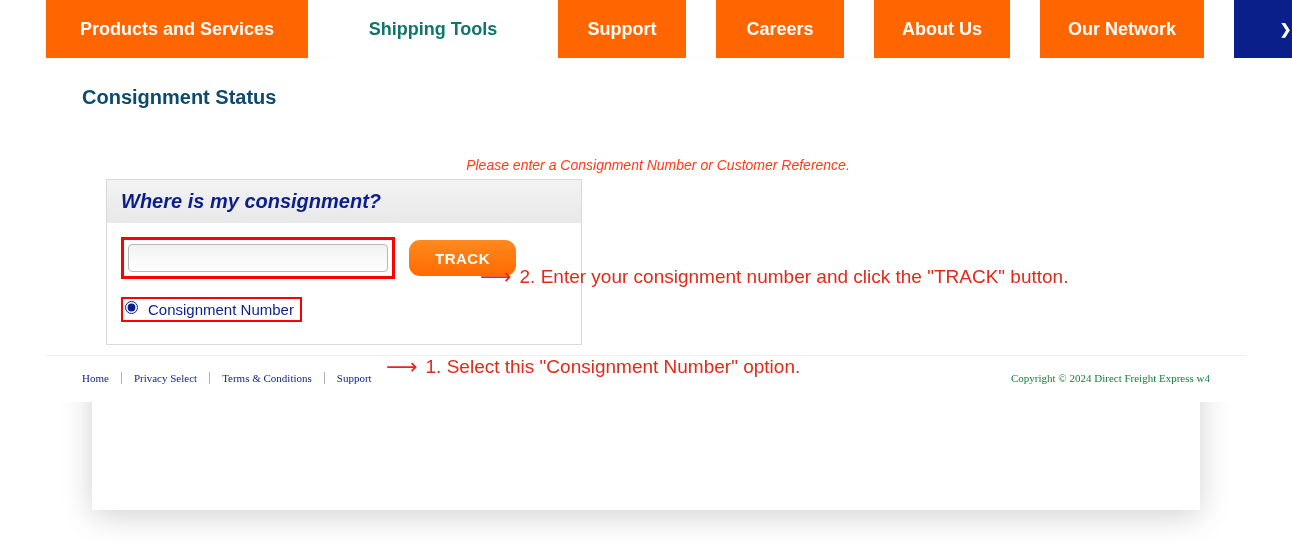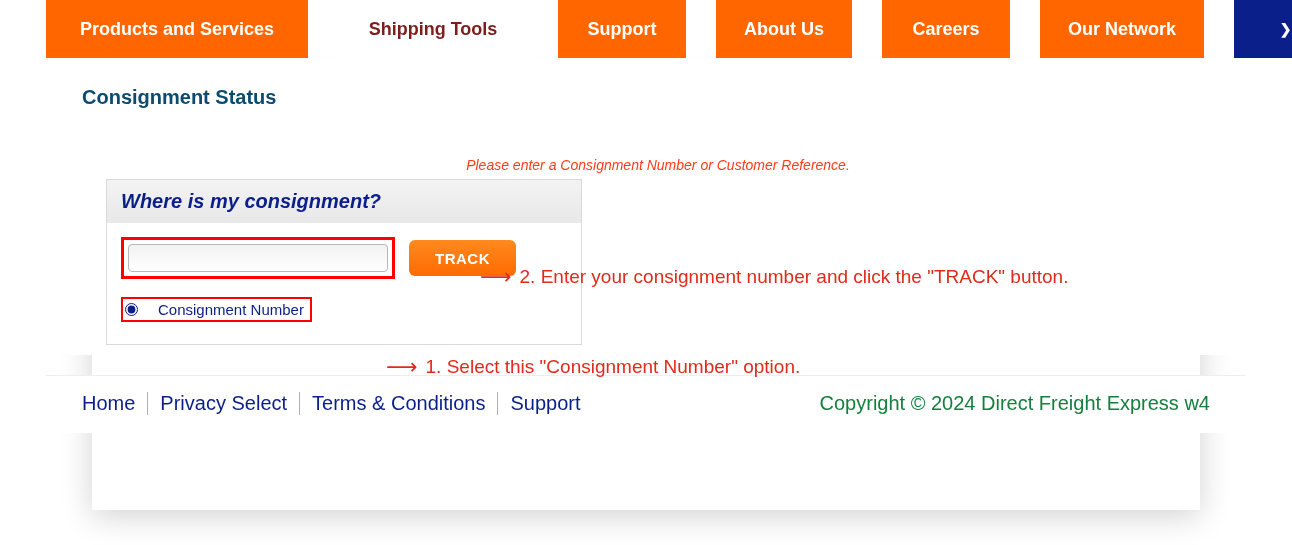--- a/index.html
+++ b/index.html
@@ -42,21 +42,21 @@
     font-weight: bold;
     font-size: 18px;
     color: #fff;
     background: #ff6600;
     border-right: 2px solid #fff;
     padding: 0 22px;
     cursor: pointer;
   }
   .nav-item.active {
     background: #fff;
-    color: #7f1d1d;
+    color: #0f766e;
   }
   .nav-item.login {
     background: #0b1f8a;
     color: #fff;
     padding: 0 28px 0 20px;
   }
   .nav-item.login .chevron {
     display: inline-block;
     margin-right: 10px;
     font-size: 14px;
@@ -128,39 +128,39 @@
     border: 1px solid #b8b8b8;
     border-radius: 4px;
     padding: 2px 6px;
     font-size: 14px;
     background: linear-gradient(#f2f2f2,#ffffff);
   }
   .track-button {
     background: linear-gradient(#ff8a1f, #ff6a00);
     color: #fff;
     border: none;
-    border-radius: 6px;
+    border-radius: 11px;
     height: 36px;
     padding: 0 26px;
     font-weight: bold;
     font-size: 15px;
     letter-spacing: 0.5px;
     cursor: pointer;
   }
   .radio-highlight {
     border: 2px solid #ff0000;
     padding: 2px 6px 2px 2px;
     display: inline-flex;
     align-items: center;
     margin-bottom: 4px;
   }
   .radio-row {
     display: flex;
-    align-items: center;
-    gap: 20px;
+    align-items: flex-start;
+    gap: 10px;
     color: #0b1f8a;
     font-size: 15px;
   }
   .radio-row input { accent-color: #0b1f8a; }
 
   
   .annotation {
     position: absolute;
     color: #e02a1a;
     font-size: 19px;
@@ -175,26 +175,26 @@
   }
   .anno-1 { top: 356px; left: 340px; }
   .anno-2 { top: 266px; left: 434px; }
 
   
   .footer {
     display: flex;
     justify-content: space-between;
     align-items: center;
     padding: 16px 36px 18px 36px;
-    font-size: 20px;
+    font-size: 11px;
     border-top: 1px solid #eee;
-    margin-top: 20px;
     background: #fff;
     position: relative;
     z-index: 1;
+    font-family: Liberation Serif, serif;
   }
   .footer-links { display: flex; gap: 0; align-items: center; }
   .footer-links a {
     color: #0b1f8a;
     text-decoration: none;
     padding: 0 12px;
     border-right: 1px solid #b0b0b0;
     cursor: pointer;
   }
   .footer-links a:first-child { padding-left: 0; }
@@ -205,22 +205,22 @@
 <body>
 
 <div class="page-wrap">
 
   <div class="shadow-box"></div>
 
   <div class="nav">
     <div class="nav-item w-products">Products and Services</div>
     <div class="nav-item active w-shipping">Shipping Tools</div>
     <div class="nav-item w-support">Support</div>
+    <div class="nav-item w-careers">Careers</div>
     <div class="nav-item w-about">About Us</div>
-    <div class="nav-item w-careers">Careers</div>
     <div class="nav-item w-network">Our Network</div>
     <div class="nav-item login w-login">
       <span class="chevron">❯</span>
       <span>LOGIN</span>
     </div>
   </div>
 
   <div class="content">
     <h1 class="page-title">Consignment Status</h1>
 

